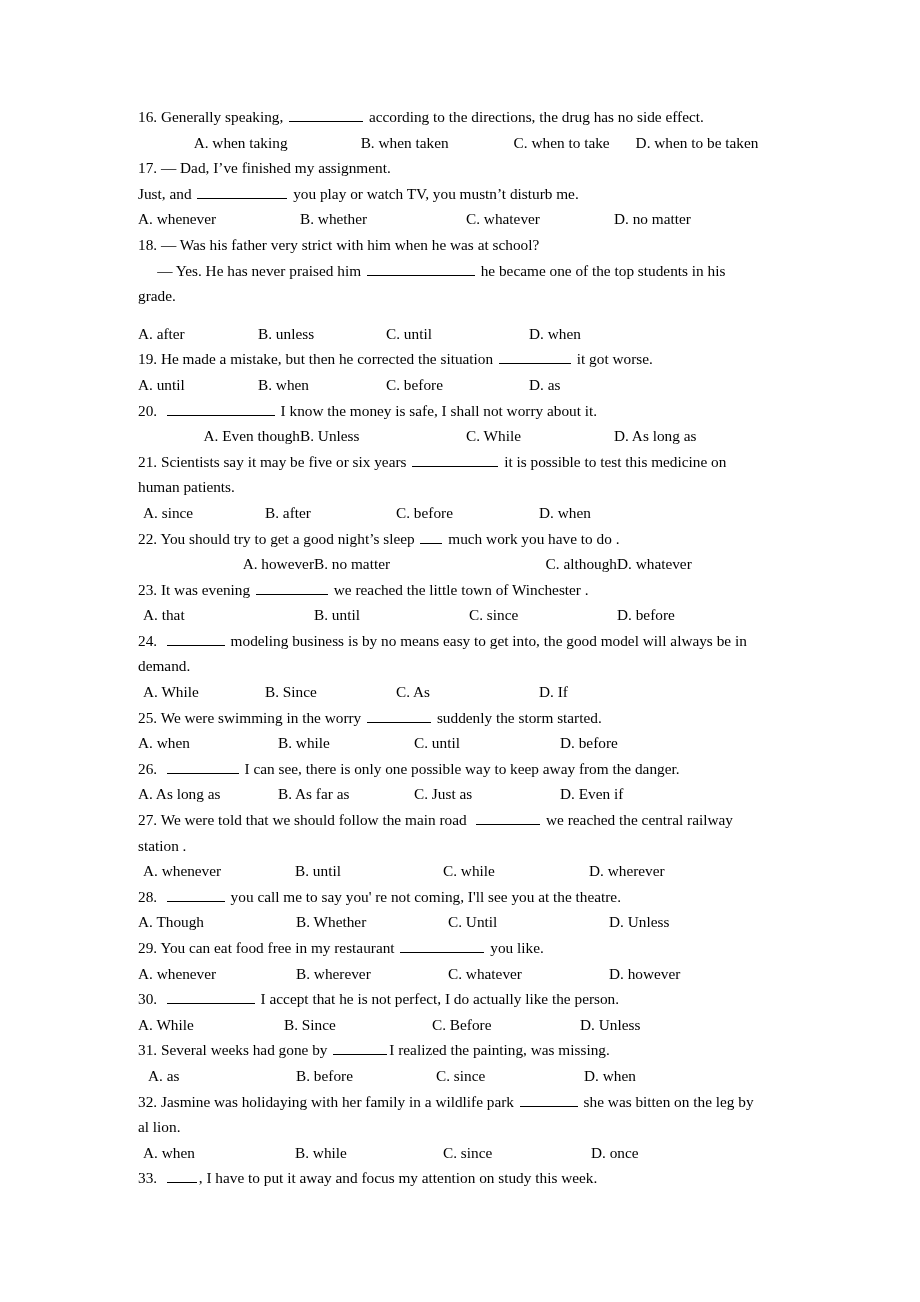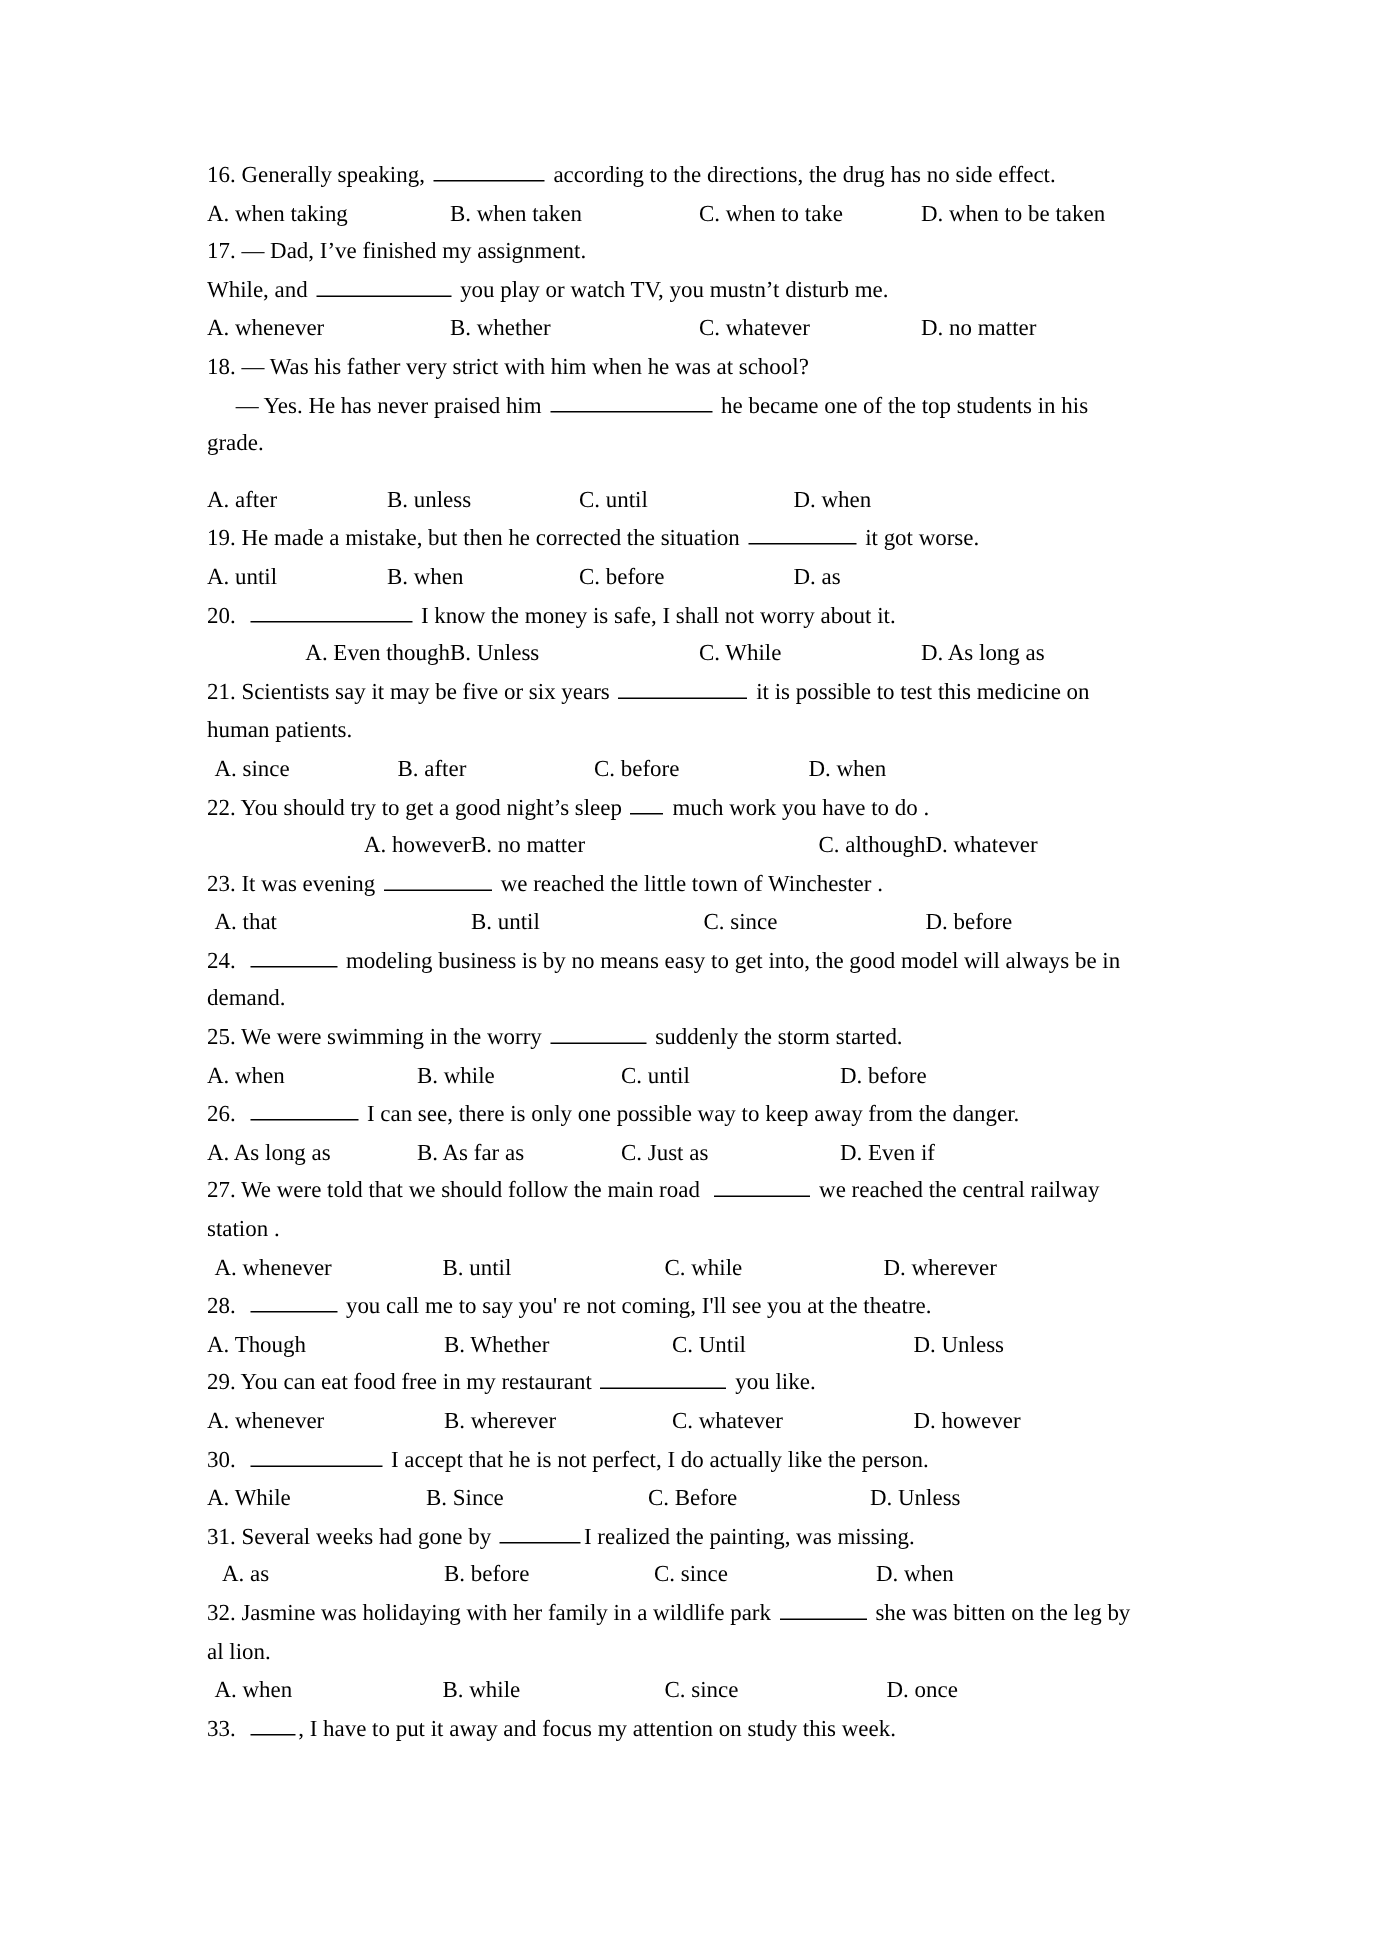--- a/index.html
+++ b/index.html
@@ -49,25 +49,25 @@
     display: inline-block;
   }
 </style>
 </head>
 <body>
 
 <div id="page">
   <div id="questions">
       <div class="q">
         <div class="line"><span>16.</span><span> Generally speaking, </span><span class="blank" style="width: 74px;"></span><span> according to the directions, the drug has no side effect.</span></div>
-        <div class="opts" style="padding-left: 0px;"><span class="opt" style="width: 162px;">A. when taking</span><span class="opt" style="width: 166px;">B. when taken</span><span class="opt" style="width: 148px;">C. when to take</span><span class="opt">D. when to be taken</span></div>
+        <div class="opts" style="padding-left: 0px; text-align: center;"><span class="opt" style="width: 162px;">A. when taking</span><span class="opt" style="width: 166px;">B. when taken</span><span class="opt" style="width: 148px;">C. when to take</span><span class="opt">D. when to be taken</span></div>
       </div>
       <div class="q">
         <div class="line"><span>17.</span><span> — Dad, I’ve finished my assignment.</span><span></span></div>
-        <div class="line"><span>While, and </span><span class="blank" style="width: 90px;"></span><span> you play or watch TV, you mustn’t disturb me.</span></div>
+        <div class="line"><span>Just, and </span><span class="blank" style="width: 90px;"></span><span> you play or watch TV, you mustn’t disturb me.</span></div>
         <div class="opts" style="padding-left: 0px;"><span class="opt" style="width: 162px;">A. whenever</span><span class="opt" style="width: 166px;">B. whether</span><span class="opt" style="width: 148px;">C. whatever</span><span class="opt">D. no matter</span></div>
       </div>
       <div class="q">
         <div class="line"><span>18.</span><span> — Was his father very strict with him when he was at school?</span><span></span></div>
         <div class="line"><span>     — Yes. He has never praised him </span><span class="blank" style="width: 108px;"></span><span> he became one of the top students in his</span></div>
         <div class="line"><span>grade.</span><span></span></div>
         <div class="opts" style="padding-left: 0px; margin-top: 12px;"><span class="opt" style="width: 120px;">A. after</span><span class="opt" style="width: 128px;">B. unless</span><span class="opt" style="width: 143px;">C. until</span><span class="opt">D. when</span></div>
       </div>
       <div class="q">
         <div class="line"><span>19.</span><span> He made a mistake, but then he corrected the situation </span><span class="blank" style="width: 72px;"></span><span> it got worse.</span></div>
@@ -86,20 +86,21 @@
         <div class="line"><span>22.</span><span> You should try to get a good night’s sleep </span><span class="blank" style="width: 22px;"></span><span> much work you have to do .</span></div>
         <div class="opts" style="padding-left: 5px;"><span class="opt" style="width: 171px; text-align: right;">A. however</span><span class="opt" style="width: 155px;">B. no matter</span><span class="opt" style="width: 148px; text-align: right;">C. although</span><span class="opt">D. whatever</span></div>
       </div>
       <div class="q">
         <div class="line"><span>23.</span><span> It was evening </span><span class="blank" style="width: 72px;"></span><span> we reached the little town of Winchester .</span></div>
         <div class="opts" style="padding-left: 5px;"><span class="opt" style="width: 171px;">A. that</span><span class="opt" style="width: 155px;">B. until</span><span class="opt" style="width: 148px;">C. since</span><span class="opt">D. before</span></div>
       </div>
       <div class="q">
         <div class="line"><span>24.</span><span>  </span><span class="blank" style="width: 58px;"></span><span> modeling business is by no means easy to get into, the good model will always be in</span></div>
         <div class="line"><span>demand.</span><span></span></div>
+        <div class="opts" style="padding-left: 5px;"><span class="opt" style="width: 122px;">A. While</span><span class="opt" style="width: 131px;">B. Since</span><span class="opt" style="width: 143px;">C. As</span><span class="opt">D. If</span></div>
       </div>
       <div class="q">
         <div class="line"><span>25.</span><span> We were swimming in the worry </span><span class="blank" style="width: 64px;"></span><span> suddenly the storm started.</span></div>
         <div class="opts" style="padding-left: 0px;"><span class="opt" style="width: 140px;">A. when</span><span class="opt" style="width: 136px;">B. while</span><span class="opt" style="width: 146px;">C. until</span><span class="opt">D. before</span></div>
       </div>
       <div class="q">
         <div class="line"><span>26.</span><span>  </span><span class="blank" style="width: 72px;"></span><span> I can see, there is only one possible way to keep away from the danger.</span></div>
         <div class="opts" style="padding-left: 0px;"><span class="opt" style="width: 140px;">A. As long as</span><span class="opt" style="width: 136px;">B. As far as</span><span class="opt" style="width: 146px;">C. Just as</span><span class="opt">D. Even if</span></div>
       </div>
       <div class="q">

